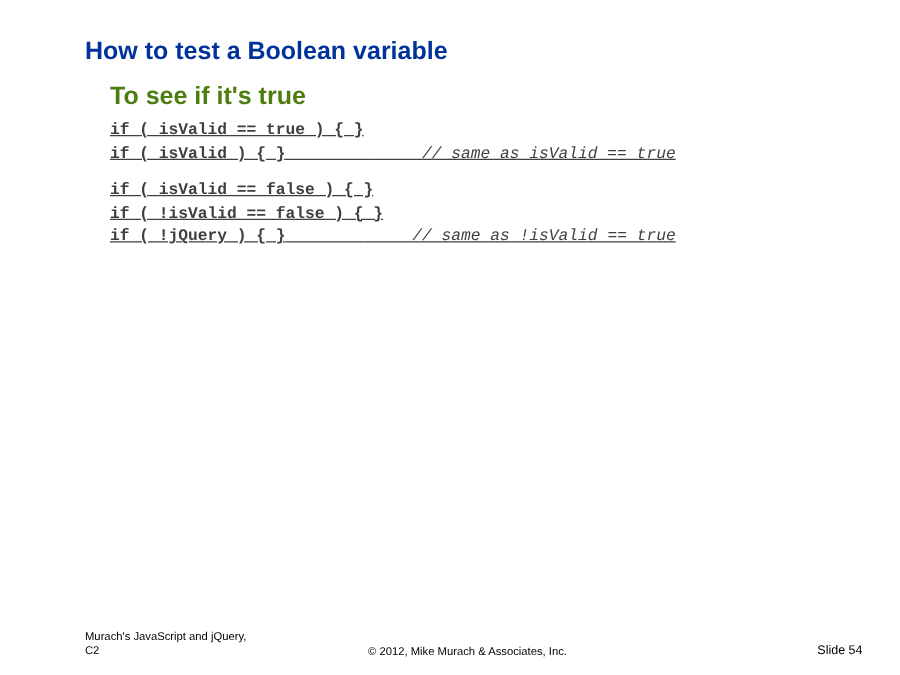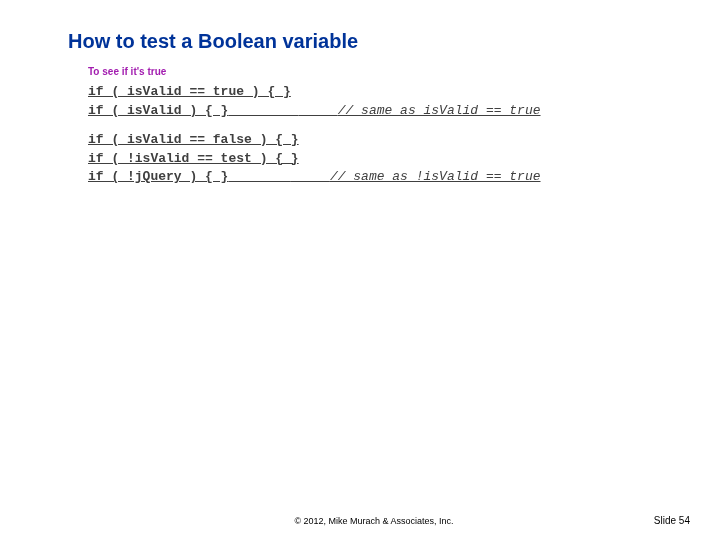--- a/index.html
+++ b/index.html
@@ -27,23 +27,23 @@
     font-weight: bold;
     color: #003399;
   }
   .content {
     position: absolute;
     left: 88px;
     top: 66px;
     width: 560px;
   }
   .subhead {
-    font-size: 10px;
+    font-size: 20px;
     font-weight: bold;
-    color: #a21caf;
+    color: #4d7c0f;
     margin-top: 6px;
     margin-bottom: 6px;
   }
   .subhead.first {
     margin-top: 0;
   }
   .codeblock {
     font-family: "Courier New", Courier, monospace;
     font-size: 13px;
     font-weight: bold;
@@ -95,23 +95,27 @@
 
   <div class="title">How to test a Boolean variable</div>
 
   <div class="content">
 
     <div class="subhead first">To see if it's true</div>
     <div class="codeblock"><span>if ( isValid == true ) { }</span>
 <span>if ( isValid ) { }</span><span>         </span>     <span class="code-comment">// same as isValid == true</span></div>
 
     <div class="codeblock"><span>if ( isValid == false ) { }</span>
-<span>if ( !isValid == test ) { }</span>
+<span>if ( !isValid == false ) { }</span>
 <span>if ( !jQuery ) { }</span><span>        </span>     <span class="code-comment">// same as !isValid == true</span></div>
 
   </div>
 
   <div class="footer">
+    <div class="footer-left">
+      <span>Murach's JavaScript and jQuery,</span><br>
+      <span>C2</span>
+    </div>
     <div class="footer-center">© 2012, Mike Murach &amp; Associates, Inc.</div>
     <div class="footer-right">Slide 54</div>
   </div>
 
 </div>
 
 </body></html>

